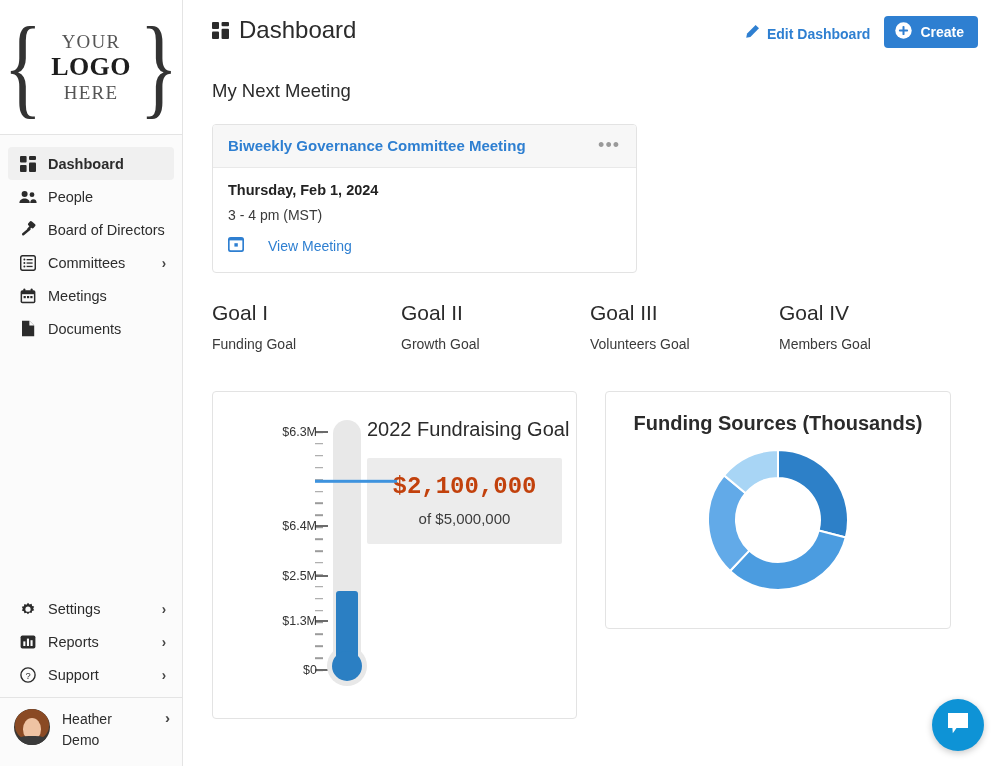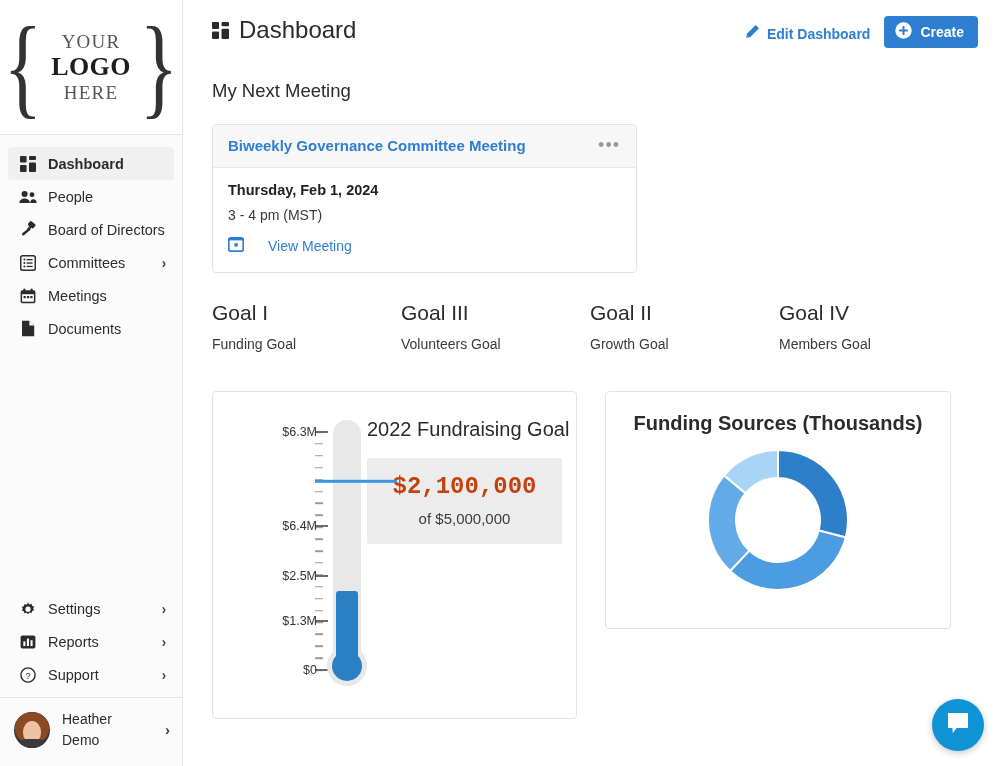--- a/index.html
+++ b/index.html
@@ -66,21 +66,21 @@
     margin-right: 10px; flex: 0 0 20px;
   }
   .nav-item .lbl { white-space: nowrap; }
   .nav-item .chev {
     margin-left: auto; font-size: 13px; color: #444; font-weight: 700;
     transform: scaleY(1.15);
   }
 
   .user-sep { border-top: 1px solid #e4e4e4; margin: 6px 0 0 0; }
   .user-row {
-    display: flex; align-items: center;
+    display: flex; 
     padding: 11px 12px 12px 14px;
     cursor: pointer;
   }
   .avatar {
     width: 36px; height: 36px; border-radius: 50%;
     flex: 0 0 36px; margin-right: 12px;
     overflow: hidden; position: relative;
     background: #3b3632;
   }
   .avatar .hair {
@@ -465,26 +465,26 @@
           </div>
         </div>
       </section>
 
       <section class="goals">
         <div class="goal">
           <div class="goal-h">Goal I</div>
           <div class="goal-sub">Funding Goal</div>
         </div>
         <div class="goal">
+          <div class="goal-h">Goal II</div>
+          <div class="goal-sub">Growth Goal</div>
+        </div>
+        <div class="goal">
           <div class="goal-h">Goal III</div>
           <div class="goal-sub">Volunteers Goal</div>
-        </div>
-        <div class="goal">
-          <div class="goal-h">Goal II</div>
-          <div class="goal-sub">Growth Goal</div>
         </div>
         <div class="goal">
           <div class="goal-h">Goal IV</div>
           <div class="goal-sub">Members Goal</div>
         </div>
       </section>
 
       <section class="widgets">
 
         <div class="widget w-thermo">

